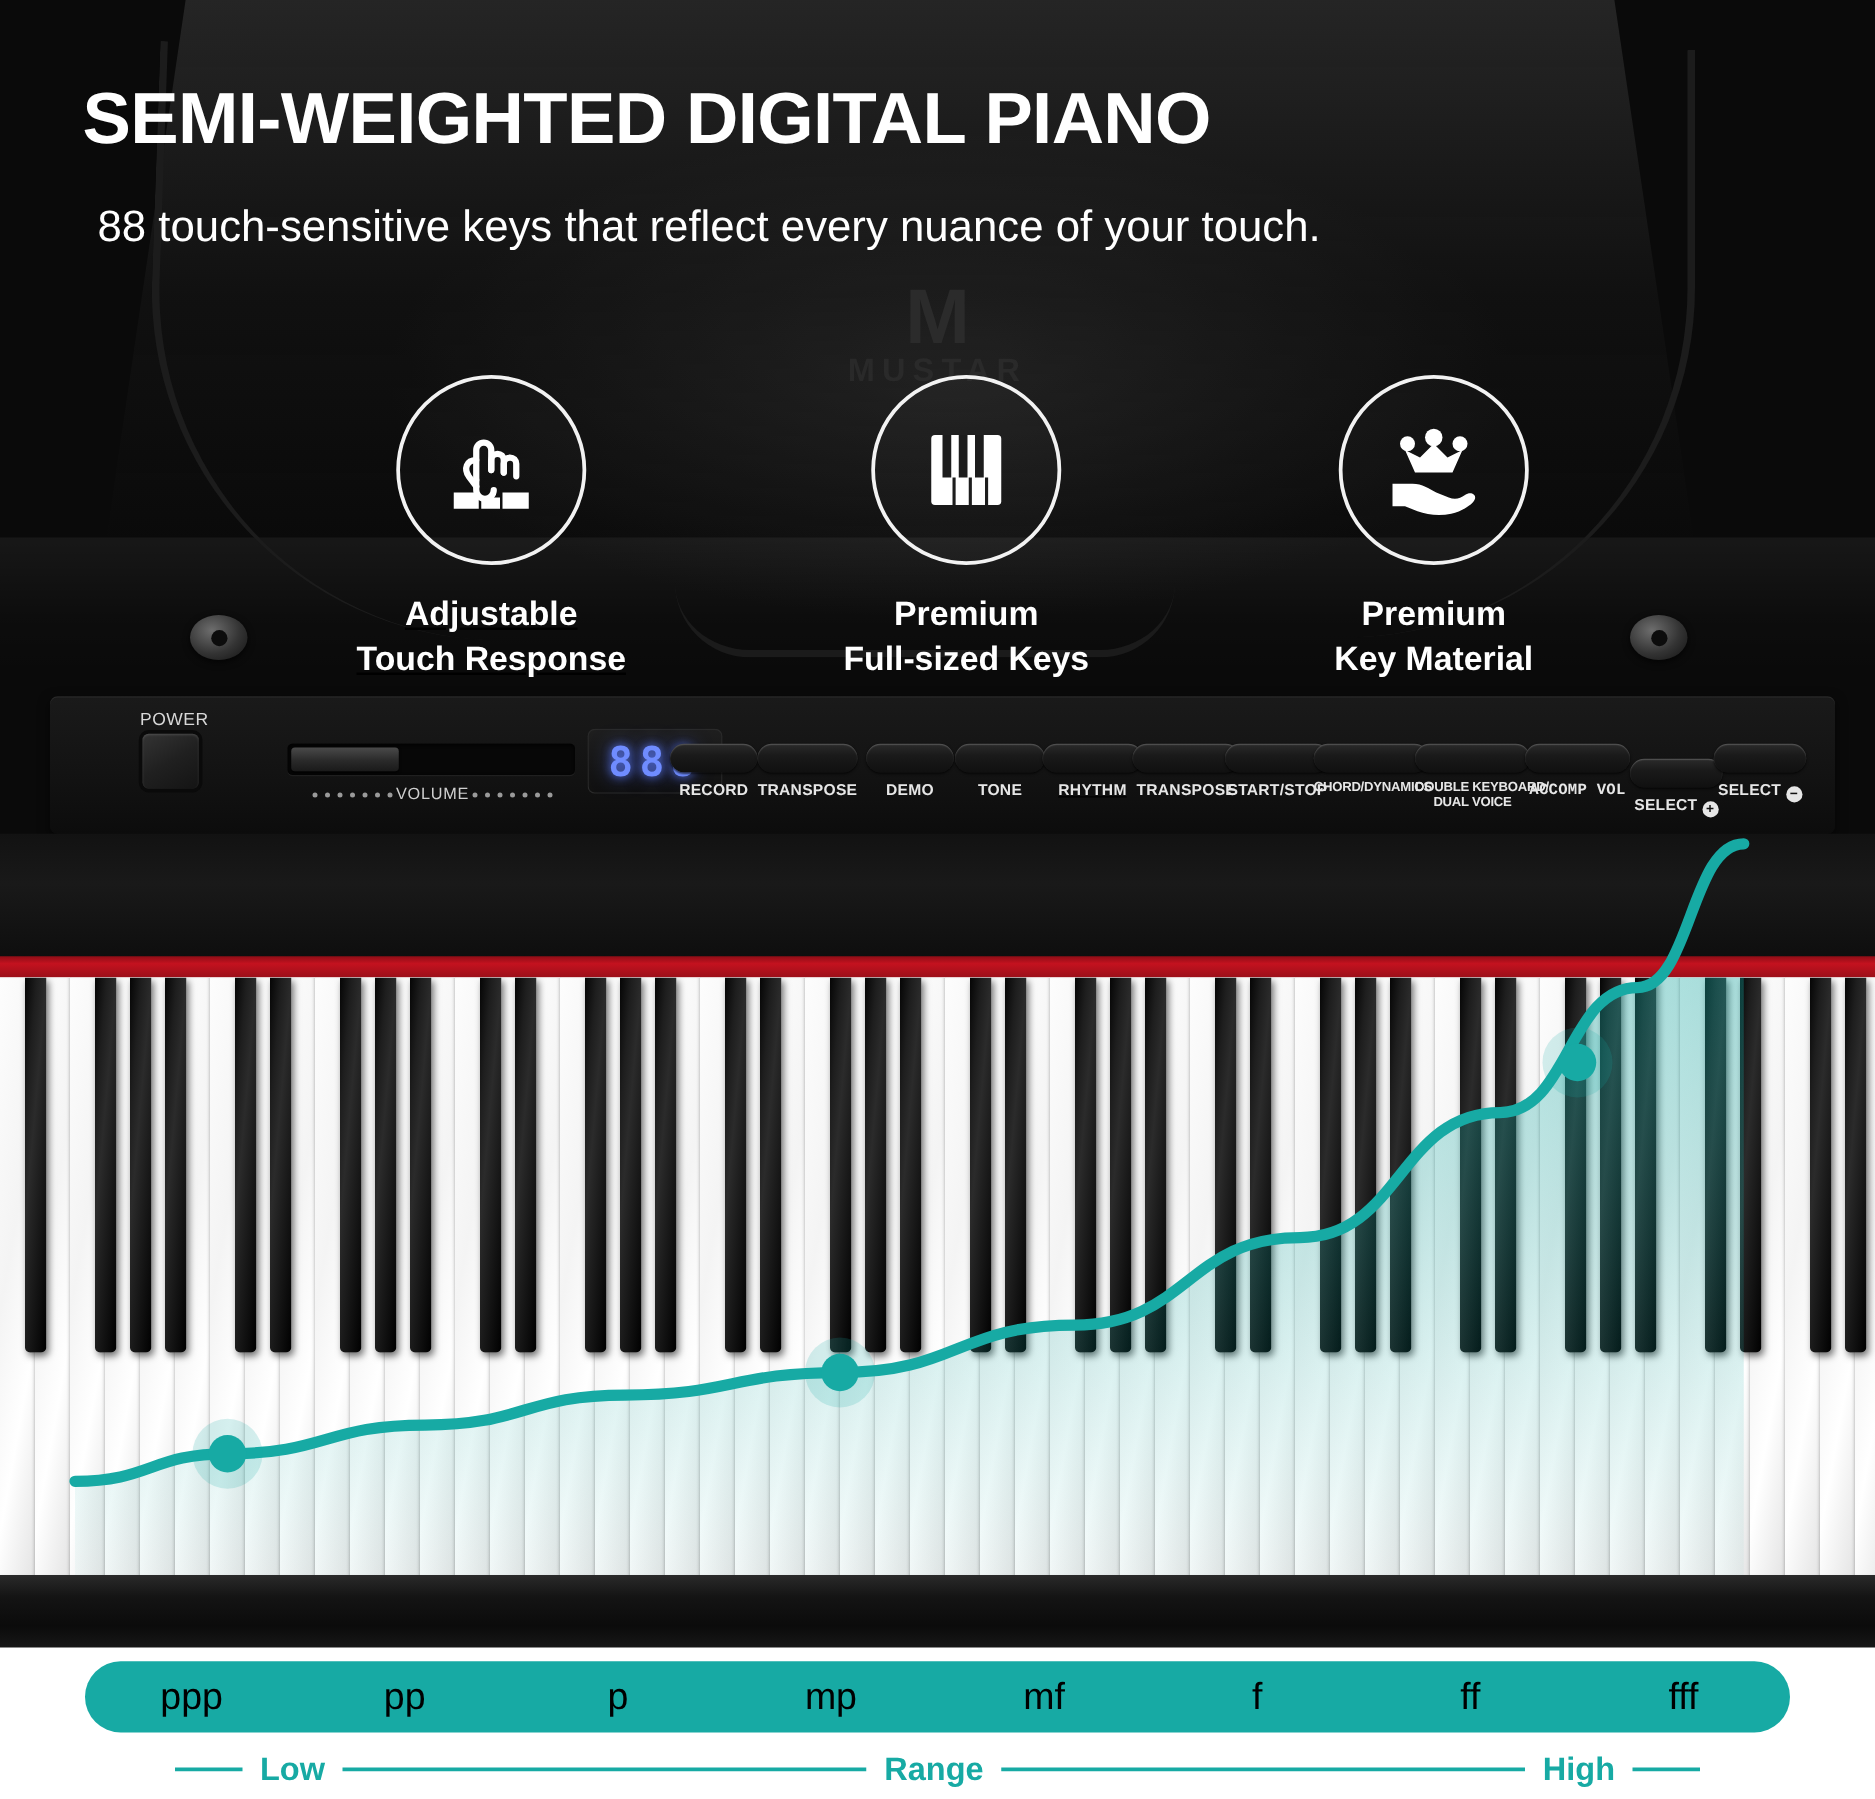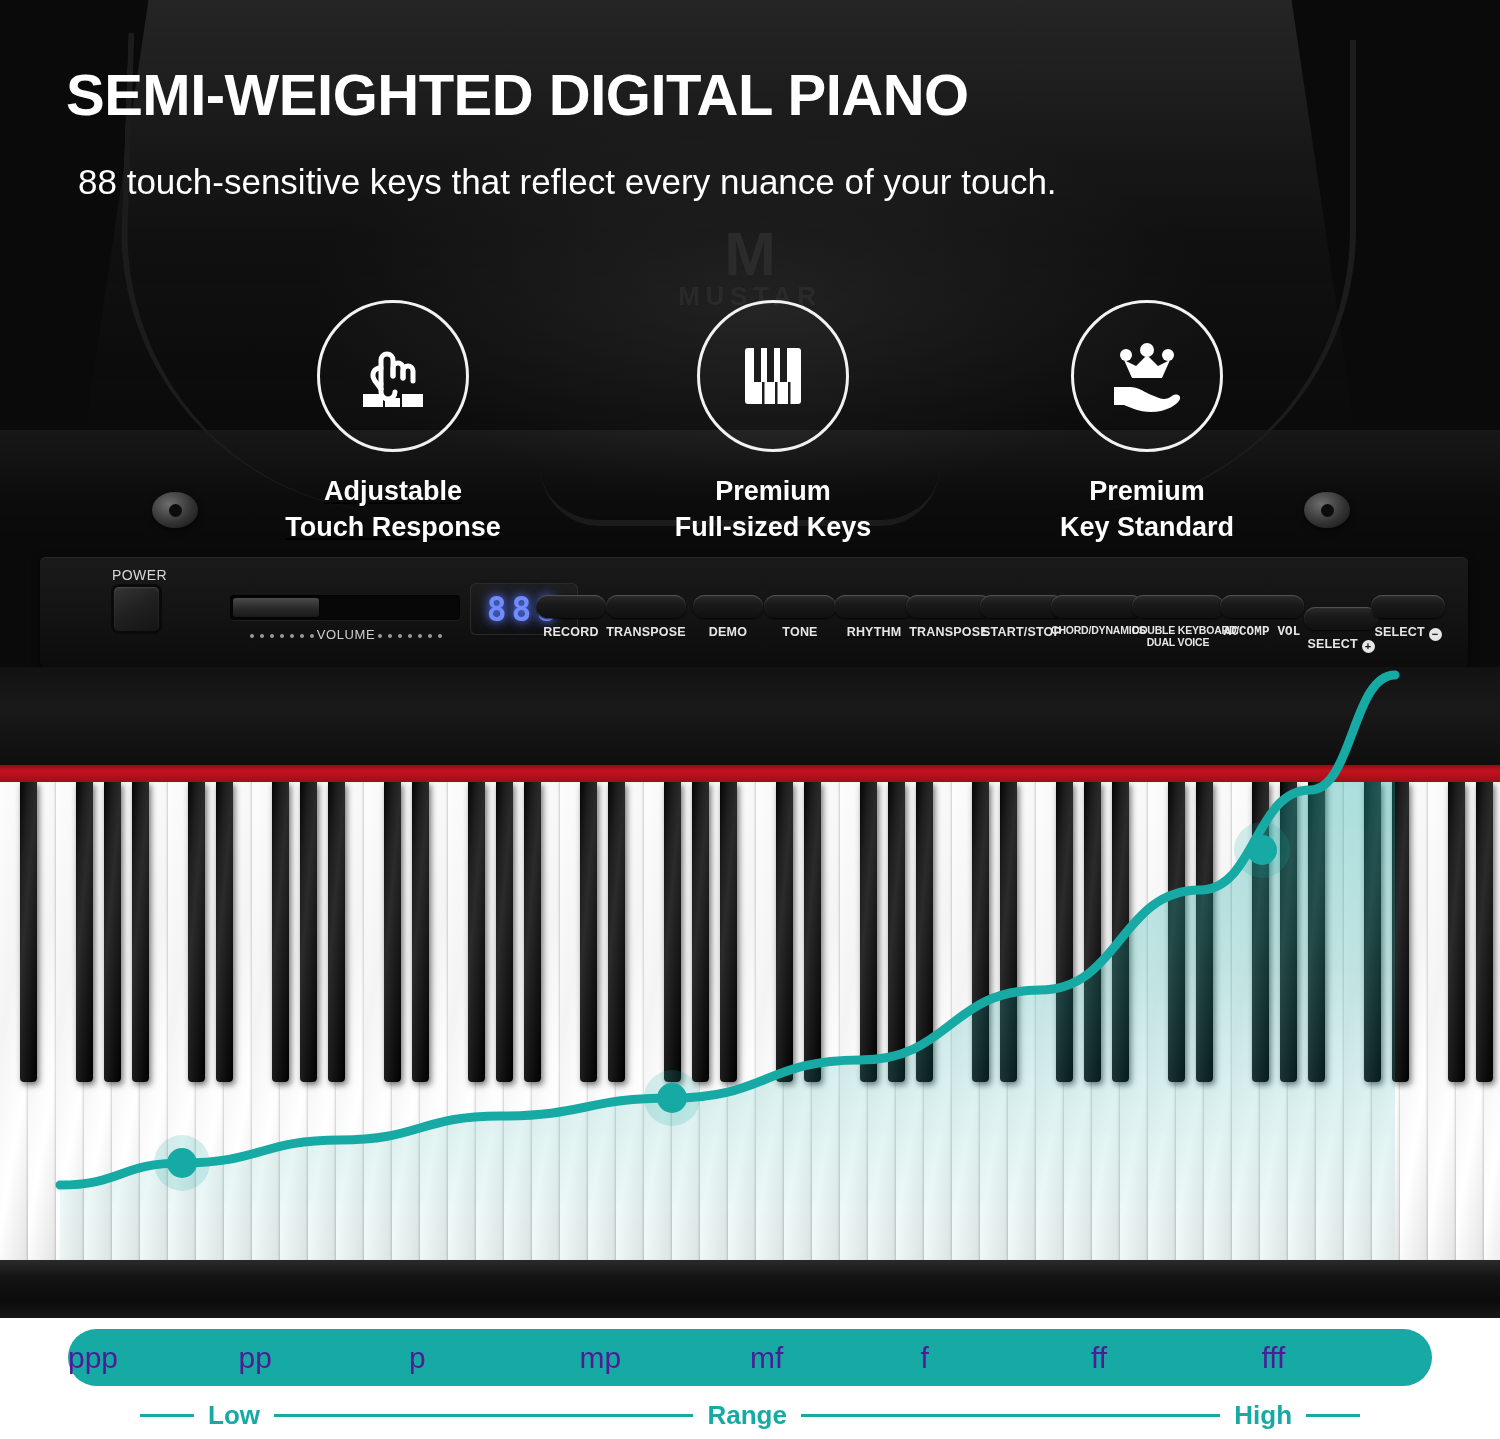--- a/index.html
+++ b/index.html
@@ -150,21 +150,21 @@
   }
 
   
   .graph{position:absolute;left:0;top:640px;width:1500px;height:640px;z-index:6;pointer-events:none;}
 
   
   .dyn-bar{
     position:absolute;left:68px;top:1329px;width:1364px;height:57px;border-radius:29px;
     background:#17aaa4;display:flex;align-items:center;
   }
-  .dyn-cell{flex:1;text-align:left;color:#4c1d95;font-size:30px;font-weight:normal;line-height:1;}
+  .dyn-cell{flex:1;text-align:center;color:#000000;font-size:30px;font-weight:normal;line-height:1;}
   .range-row{
     position:absolute;left:140px;top:1398px;width:1220px;height:34px;
     display:flex;align-items:center;color:#17aaa4;font-size:26px;font-weight:bold;
   }
   .rl{height:3px;background:#17aaa4;flex:1;}
   .rl.sm{flex:0 0 26px;}
   .range-row span{padding:0 14px;white-space:nowrap;}
 </style>
 </head>
 <body>
@@ -243,21 +243,21 @@
             <circle cx="22" cy="22" r="6"></circle>
               <circle cx="43" cy="17" r="7"></circle>
               <circle cx="64" cy="22" r="6"></circle>
             <path d="M20 27 L28 45 L58 45 L66 27 L54 33 L43 22 L32 33 Z"></path>
             <path d="M10 54 h16 c8 0 13 4 19 7 l10 4 c5 2 9 1 13 -2 c4 -3 9 -1 8 3 c-1 4 -10 10 -19 12 c-9 2 -19 1 -27 -2 l-10 -4 h-10 z"></path>
           </g>
         </svg>
       </div>
       <div class="feat-label">
         <span>Premium</span><br>
-        <span>Key Standard</span>
+        <span>Key Material</span>
       </div>
     </div>
   </div>
 
   <div class="panel">
     <div class="power-label">POWER</div>
     <div class="power-btn"></div>
 
     <div class="vol-track"></div>
     <div class="vol-knob"></div>

